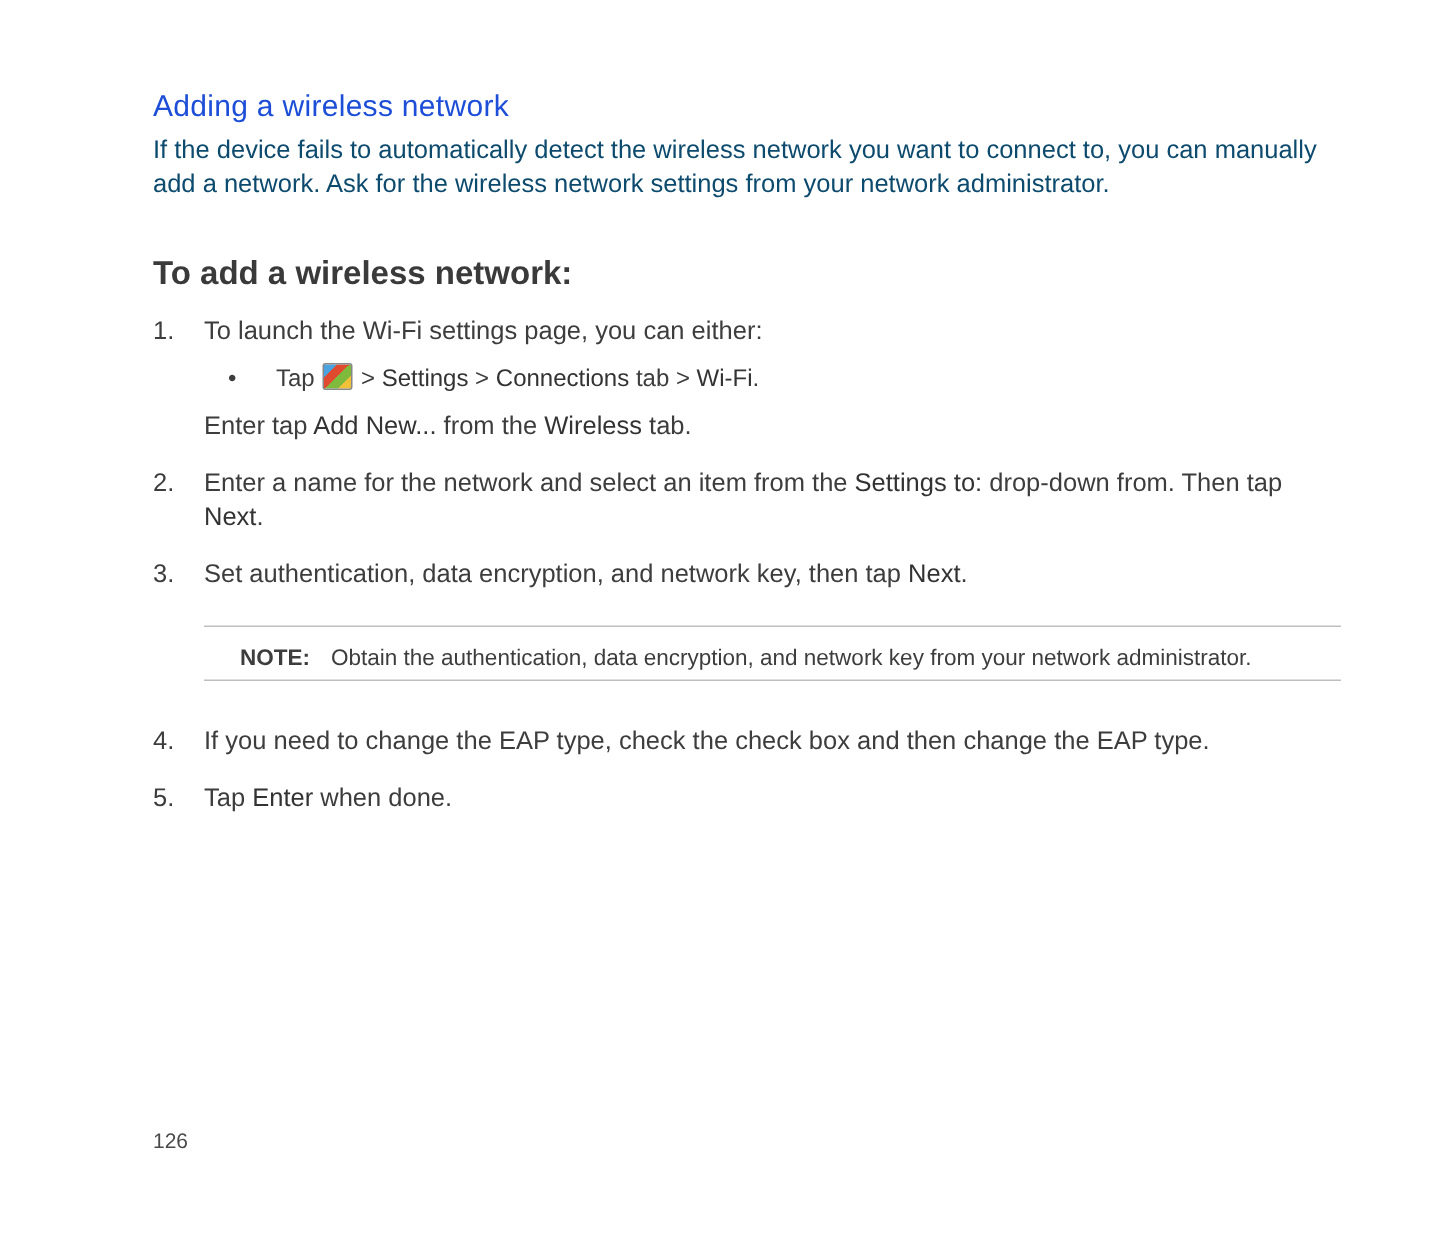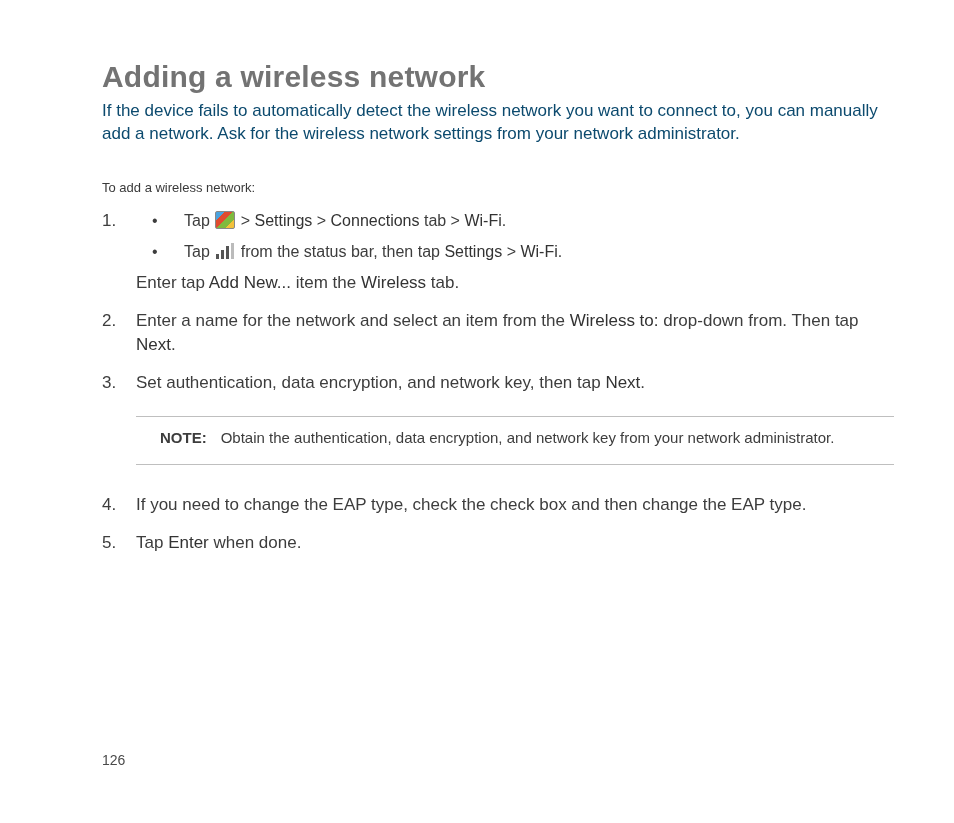--- a/index.html
+++ b/index.html
@@ -1,68 +1,66 @@
 <!DOCTYPE html>
 <html><head>
 <meta charset="utf-8">
 <style>
   * { margin: 0; padding: 0; box-sizing: border-box; }
   html, body { width: 954px; height: 823px; background: #fff; font-family: Arial, Helvetica, sans-serif; color: #3a3a3a; }
   .page { position: relative; width: 954px; height: 823px; padding: 60px 60px 0 102px; }
-  h1.title { color: #737373; font-weight: bold; font-size: 30px; letter-spacing: 0.2px; margin-bottom: 6px; }
+  h1.title { color: #1d4ed8; font-weight: normal; font-size: 20px; letter-spacing: 0.2px; margin-bottom: 6px; }
   .intro { font-size: 17px; line-height: 1.35; color: #0c4a6e; margin-bottom: 34px; max-width: 800px; }
-  .subhead { font-size: 13px; font-weight: normal; color: #3a3a3a; margin-bottom: 14px; }
+  .subhead { font-size: 22px; font-weight: bold; color: #3a3a3a; margin-bottom: 14px; }
   ol.steps { list-style: none; counter-reset: step; font-size: 17px; color: #3d3d3d; }
   ol.steps > li { position: relative; padding-left: 34px; margin-bottom: 14px; line-height: 1.4; }
   ol.steps > li::before { counter-increment: step; content: counter(step) "."; position: absolute; left: 0; top: 0; }
   ul.sub { list-style: none; margin: 8px 0 6px 0; }
   ul.sub > li { position: relative; padding-left: 48px; margin-bottom: 8px; font-size: 16px; line-height: 1.45; }
   ul.sub > li::before { content: "•"; position: absolute; left: 16px; top: 0; }
   .then-line { margin-top: 6px; font-size: 17px; }
   b { font-weight: normal; color: #333; }
   .icon-start { display: inline-block; width: 20px; height: 18px; vertical-align: -3px; background: linear-gradient(135deg,#4aa3df 0 25%,#e04b2f 0 50%,#7fba3d 0 75%,#f2c13a 0 100%); border: 1px solid #888; border-radius: 2px; margin: 0 1px; }
   .icon-signal { display: inline-block; width: 18px; height: 16px; vertical-align: -2px; position: relative; margin: 0 2px; }
   .icon-signal span { position: absolute; bottom: 0; width: 3px; background: #555; }
   .icon-signal span:nth-child(1){ left:0; height:5px; }
   .icon-signal span:nth-child(2){ left:5px; height:9px; }
   .icon-signal span:nth-child(3){ left:10px; height:13px; }
   .icon-signal span:nth-child(4){ left:15px; height:16px; background:#bbb; }
-  .note-box { margin: 22px 0 28px 0; border-top: 1px solid #bfbfbf; border-bottom: 1px solid #bfbfbf; padding: 10px 4px 16px 24px; font-size: 15px; color: #3d3d3d; }
+  .note-box { margin: 22px 0 28px 0; border-top: 1px solid #bfbfbf; border-bottom: 1px solid #bfbfbf; padding: 10px 4px 4px 24px; font-size: 15px; color: #3d3d3d; }
   .note-box .note-label { font-weight: bold; margin-right: 14px; }
   .page-num { position: absolute; left: 102px; bottom: 55px; font-size: 14px; color: #4a4a4a; }
 </style>
 </head>
 <body>
 
 <div class="page">
 
   <h1 class="title">Adding a wireless network</h1>
 
   <p class="intro">If the device fails to automatically detect the wireless network you want to connect to, you can manually add a network. Ask for the wireless network settings from your network administrator.</p>
 
   <p class="subhead">To add a wireless network:</p>
 
   <ol class="steps">
 
     <li>
+      <span>To launch the Wi-Fi settings page, you can either:</span>
       <ul class="sub">
         <li>
           <span>Tap </span><span class="icon-start"></span><span> &gt; </span><b>Settings</b><span> &gt; </span><b>Connections</b><span> tab &gt; </span><b>Wi-Fi</b><span>.</span>
         </li>
-        <li>
-          <span>Tap </span><span class="icon-signal"><span></span><span></span><span></span><span></span></span><span> from the status bar, then tap </span><b>Settings</b><span> &gt; </span><b>Wi-Fi</b><span>.</span>
-        </li>
       </ul>
       <div class="then-line">
-        <span>Enter tap </span><b>Add New...</b><span> item the </span><b>Wireless</b><span> tab.</span>
+        <span>Enter tap </span><b>Add New...</b><span> from the </span><b>Wireless</b><span> tab.</span>
       </div>
     </li>
 
     <li>
-      <span>Enter a name for the network and select an item from the </span><b>Wireless to:</b><span> drop-down from. Then tap </span><b>Next</b><span>.</span>
+      <span>Enter a name for the network and select an item from the </span><b>Settings to:</b><span> drop-down from. Then tap </span><b>Next</b><span>.</span>
     </li>
 
     <li>
       <span>Set authentication, data encryption, and network key, then tap </span><b>Next</b><span>.</span>
       <div class="note-box">
         <span class="note-label">NOTE:</span><span>Obtain the authentication, data encryption, and network key from your network administrator.</span>
       </div>
     </li>
 
     <li>

